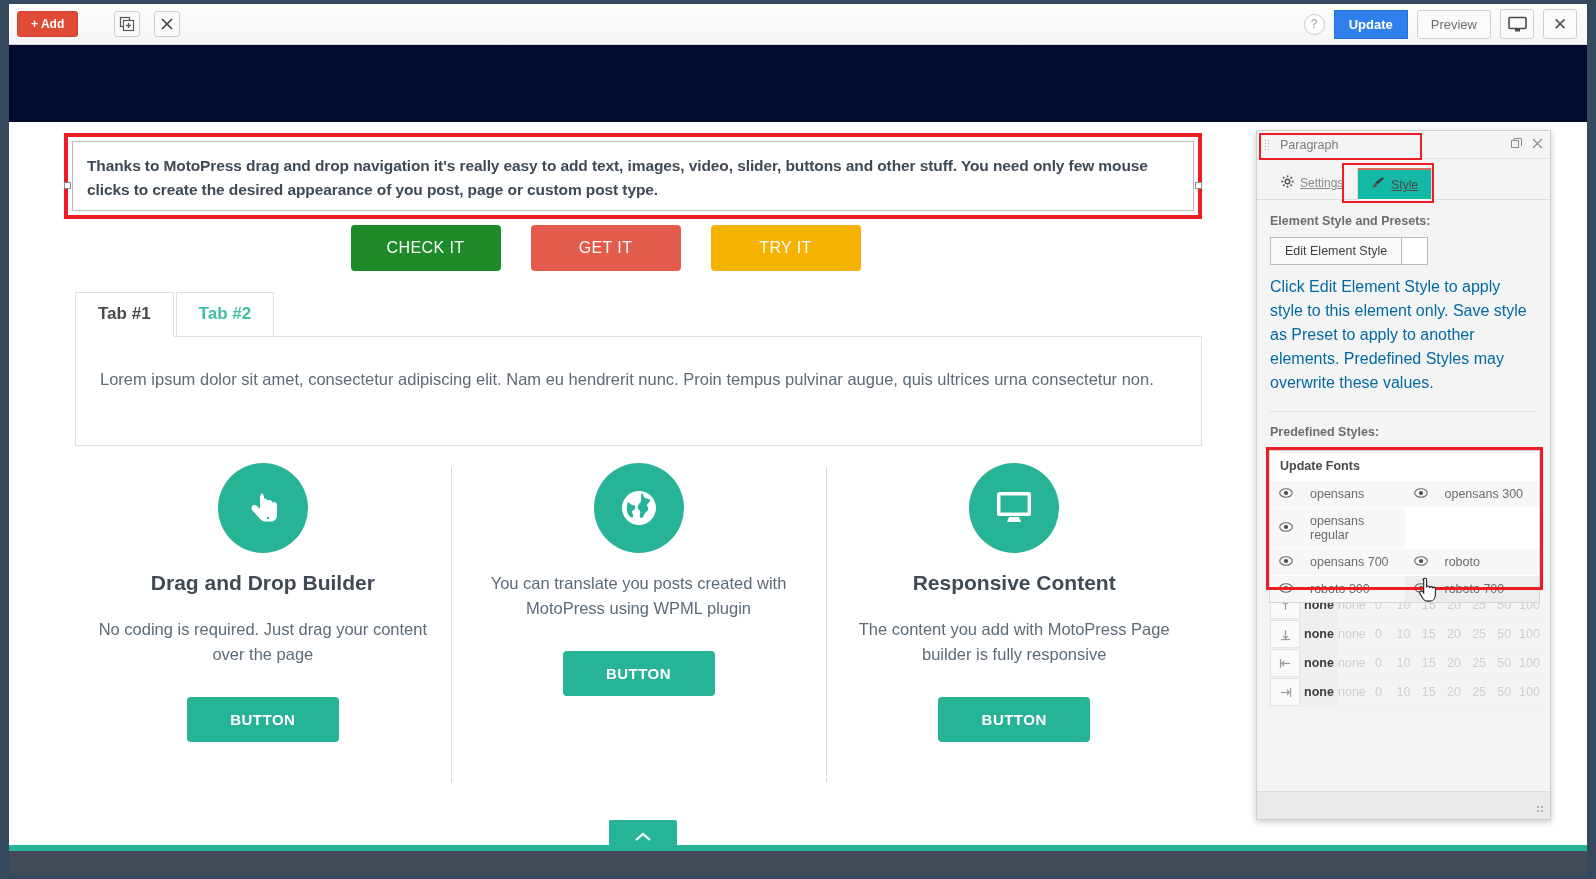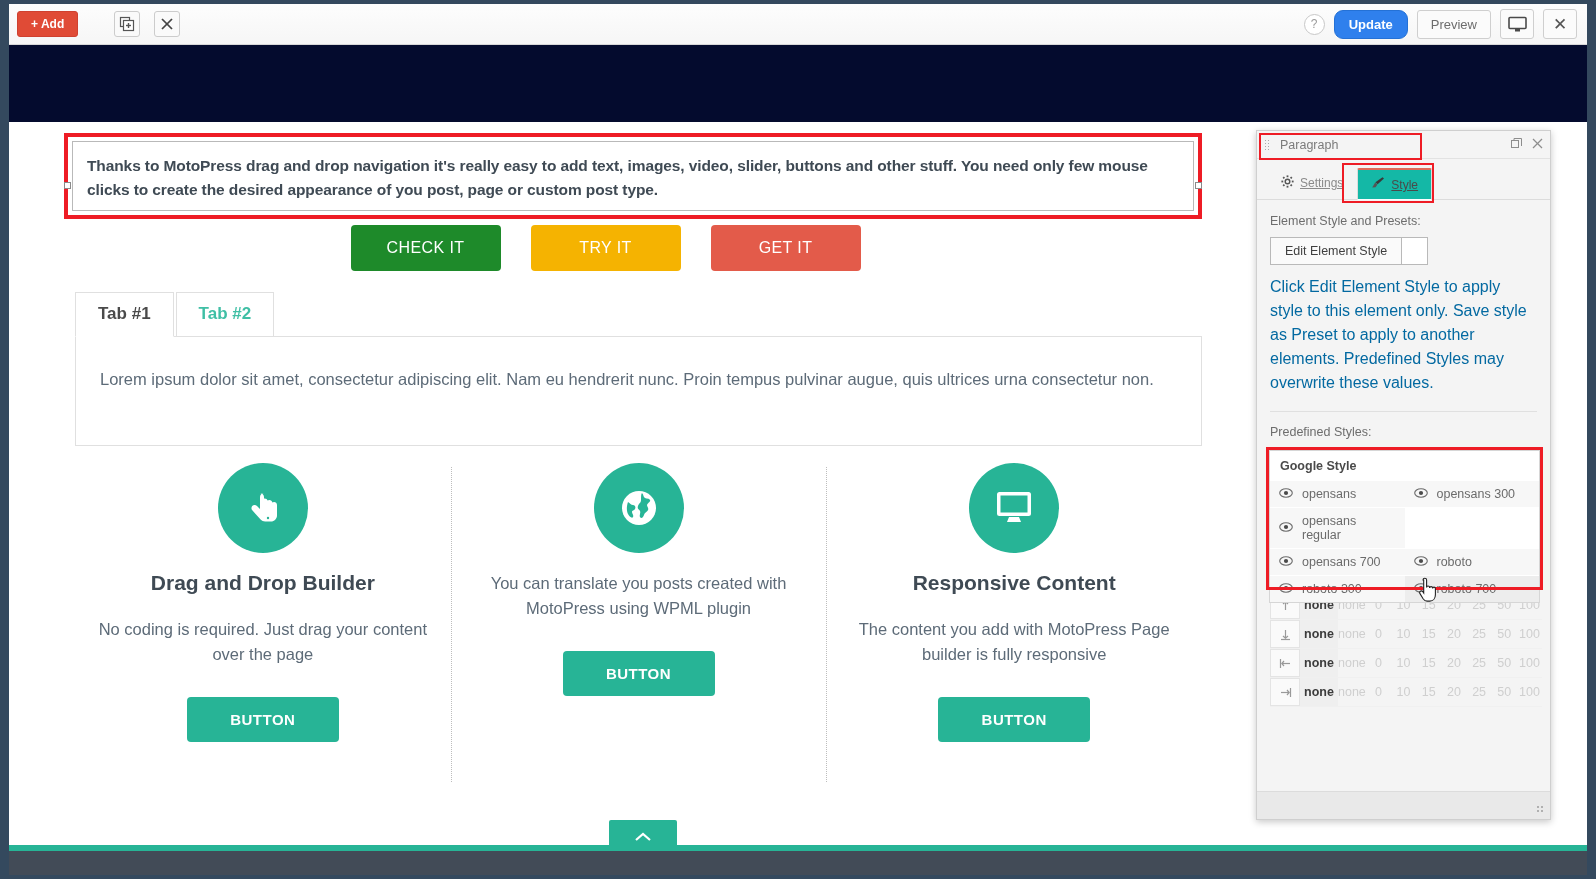--- a/index.html
+++ b/index.html
@@ -43,21 +43,21 @@
   .tb-icon-btn svg { display: block; }
 
   .help-circle {
     width: 21px; height: 21px; border-radius: 50%;
     border: 1px solid #c8c8c8; color: #9a9a9a;
     font-size: 12px; display: flex; align-items: center; justify-content: center;
     cursor: pointer; background: #fff;
   }
   .btn-update {
     background: #2f80ed; color: #fff; font-weight: bold; font-size: 13px;
-    border: 1px solid #2471d6; border-radius: 9px;
+    border: 1px solid #2471d6; border-radius: 0;
     padding: 7px 14px; cursor: pointer; line-height: 1;
   }
   .btn-preview {
     background: #fbfbfb; color: #6d6d6d; font-size: 13px;
     border: 1px solid #cfcfcf; border-radius: 3px;
     padding: 7px 13px; cursor: pointer; line-height: 1;
   }
   .btn-device {
     background: #fbfbfb; border: 1px solid #cfcfcf; border-radius: 3px;
     width: 34px; height: 30px; display: flex; align-items: center; justify-content: center;
@@ -217,21 +217,21 @@
     background: #14b8a6; color: #4a4a4a;
     border: 1px solid #dcdcdc; border-bottom-color: #fff;
     border-top: 2px solid #e06b5a; margin-bottom: -1px; align-items: flex-end;
   }
   #style-tab-outline {
     position: absolute; left: 85px; top: 4px; width: 92px; height: 40px;
     border: 2px solid #ee1c25; pointer-events: none; z-index: 6;
   }
 
   #panel-body { padding: 14px 13px 0 13px; }
-  .lbl { font-size: 12.5px; color: #6d6d6d; margin-bottom: 9px; }
+  .lbl { font-size: 12.5px; color: #6d6d6d; margin-bottom: 9px; font-weight: bold; }
   .es-row { display: flex; margin-bottom: 10px; }
   .btn-es {
     background: #fafafa; border: 1px solid #b9b9b9;
     font-size: 12.5px; color: #3f3f3f; padding: 6px 14px; cursor: pointer;
   }
   .es-swatch { width: 26px; background: #fff; border: 1px solid #b9b9b9; border-left: none; }
   .hint { font-size: 16px; color: #0369a1; line-height: 1.5; }
   .divider { border-top: 1px solid #e0e0e0; margin: 16px 0 13px 0; }
 
   #combo-input {
@@ -247,21 +247,21 @@
     border: 3px solid #ee1c25; z-index: 5; pointer-events: none;
   }
   #dropdown {
     position: absolute; left: 12px; top: 319px;
     width: 271px; background: #fff;
     border: 1px solid #d6d6d6; z-index: 4;
   }
   .dd-group { font-size: 12.5px; font-weight: bold; color: #4a4a4a; padding: 8px 10px 7px 10px; }
   .dd-grid { display: flex; flex-wrap: wrap; }
   .dd-item {
-    width: 50%; display: flex; align-items: center; gap: 9px;
+    width: 50%; display: flex; align-items: center; gap: 17px;
     padding: 6px 9px; font-size: 12.5px; color: #6b6b6b;
     background: #f7f7f7; border-top: 1px solid #fff; cursor: pointer;
   }
   .dd-item.hover { background: #ededed; }
   .dd-item.empty { background: #fff; cursor: default; }
   .eye { flex: none; }
 
   
   #spacing-rows { position: absolute; left: 13px; top: 460px; width: 272px; }
   .sp-row { display: flex; align-items: stretch; height: 29px; border-bottom: 1px solid #f0f0f0; }
@@ -334,22 +334,22 @@
     <div id="para-wrap">
       <div id="para-box">
         <div id="para-text">Thanks to MotoPress drag and drop navigation it's really easy to add text, images, video, slider, buttons and other stuff. You need only few mouse clicks to create the desired appearance of you post, page or custom post type.</div>
       </div>
       <div class="handle left"></div>
       <div class="handle right"></div>
     </div>
 
     <div id="cta-row">
       <button class="cta" style="background:#1e8a2a">CHECK IT</button>
+      <button class="cta" style="background:#e35b4a">GET IT</button>
       <button class="cta" style="background:#f5b301">TRY IT</button>
-      <button class="cta" style="background:#e35b4a">GET IT</button>
     </div>
 
     <div id="tabs">
       <div class="tab-heads">
         <div class="tab-head active">Tab #1</div>
         <div class="tab-head inactive">Tab #2</div>
       </div>
       <div class="tab-body">Lorem ipsum dolor sit amet, consectetur adipiscing elit. Nam eu hendrerit nunc. Proin tempus pulvinar augue, quis ultrices urna consectetur non.</div>
     </div>
 
@@ -545,21 +545,21 @@
           <span class="sp-val">15</span>
           <span class="sp-val">20</span>
           <span class="sp-val">25</span>
           <span class="sp-val">50</span>
           <span class="sp-val">100</span>
         </div>
       </div>
     </div>
 
     <div id="dropdown">
-      <div class="dd-group">Google Style</div>
+      <div class="dd-group">Update Fonts</div>
       <div class="dd-grid">
 
         <div class="dd-item">
           <span class="eye">
             <svg width="14" height="10" viewBox="0 0 14 10">
               <ellipse cx="7" cy="5" rx="6.3" ry="4.2" fill="none" stroke="#6b6b6b" stroke-width="1.1"></ellipse>
               <circle cx="7" cy="5" r="2.1" fill="#4a4a4a"></circle>
             </svg>
           </span>
           <span>opensans</span>

